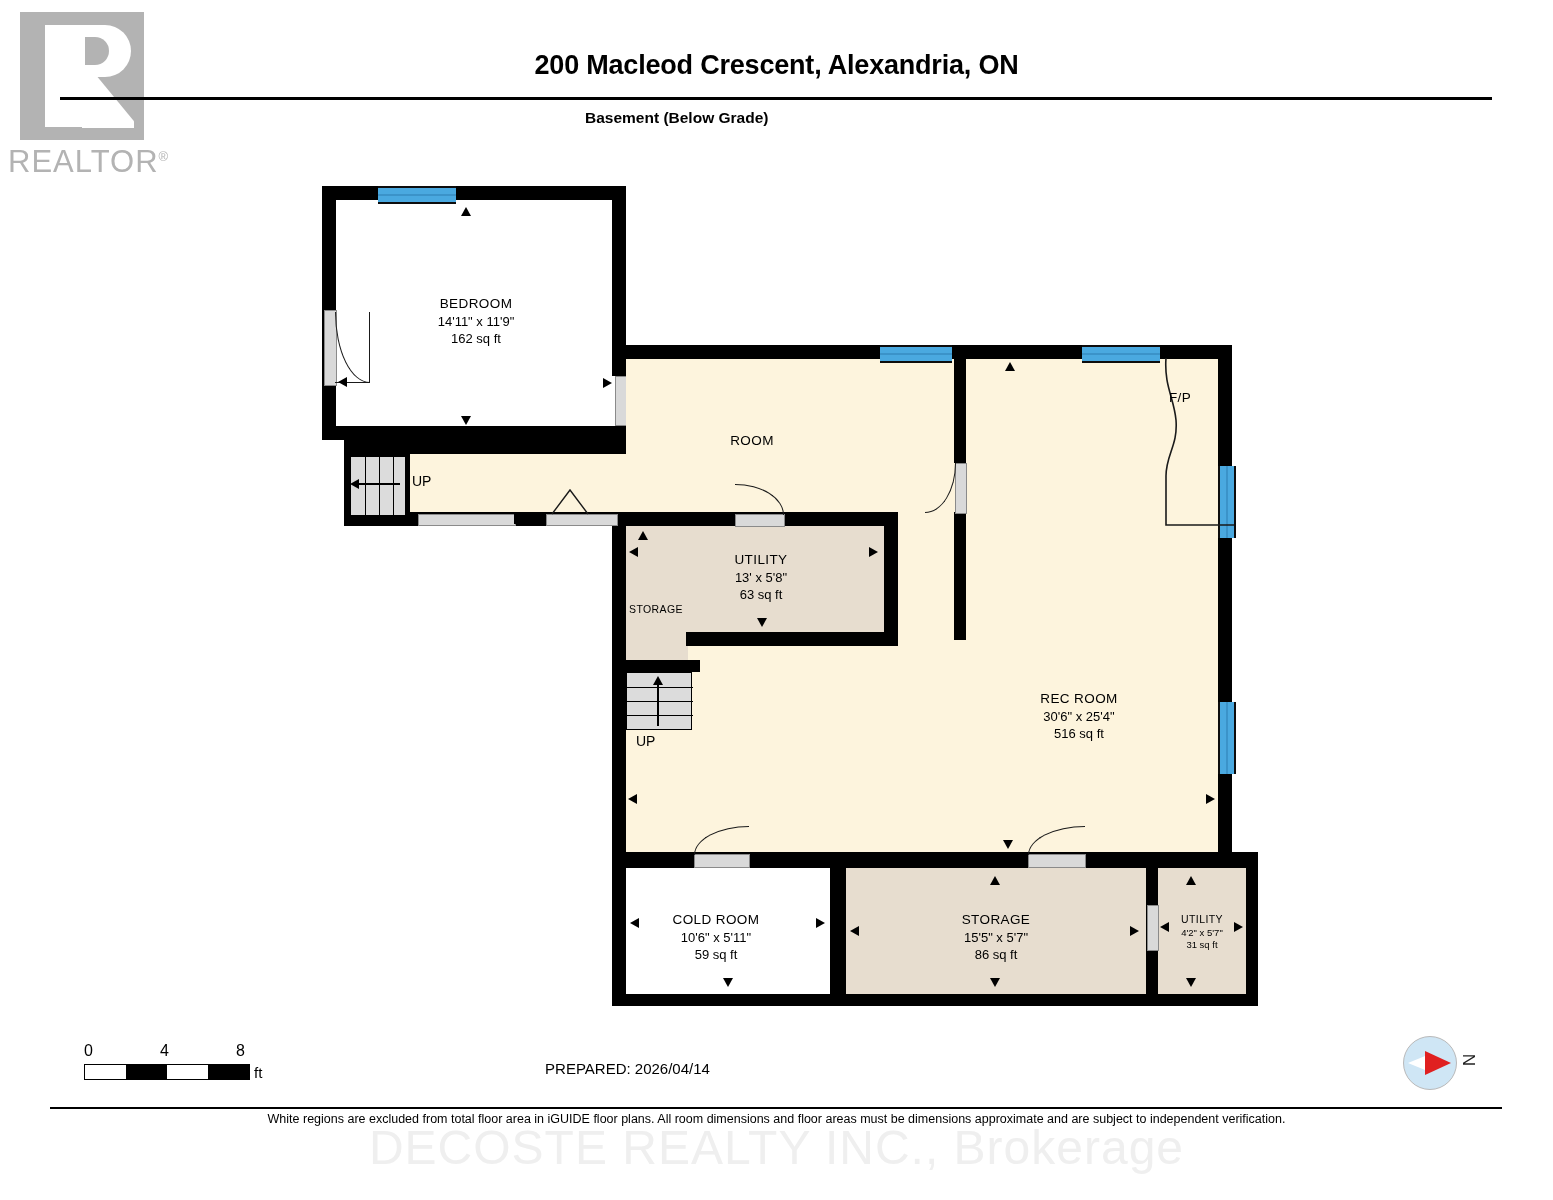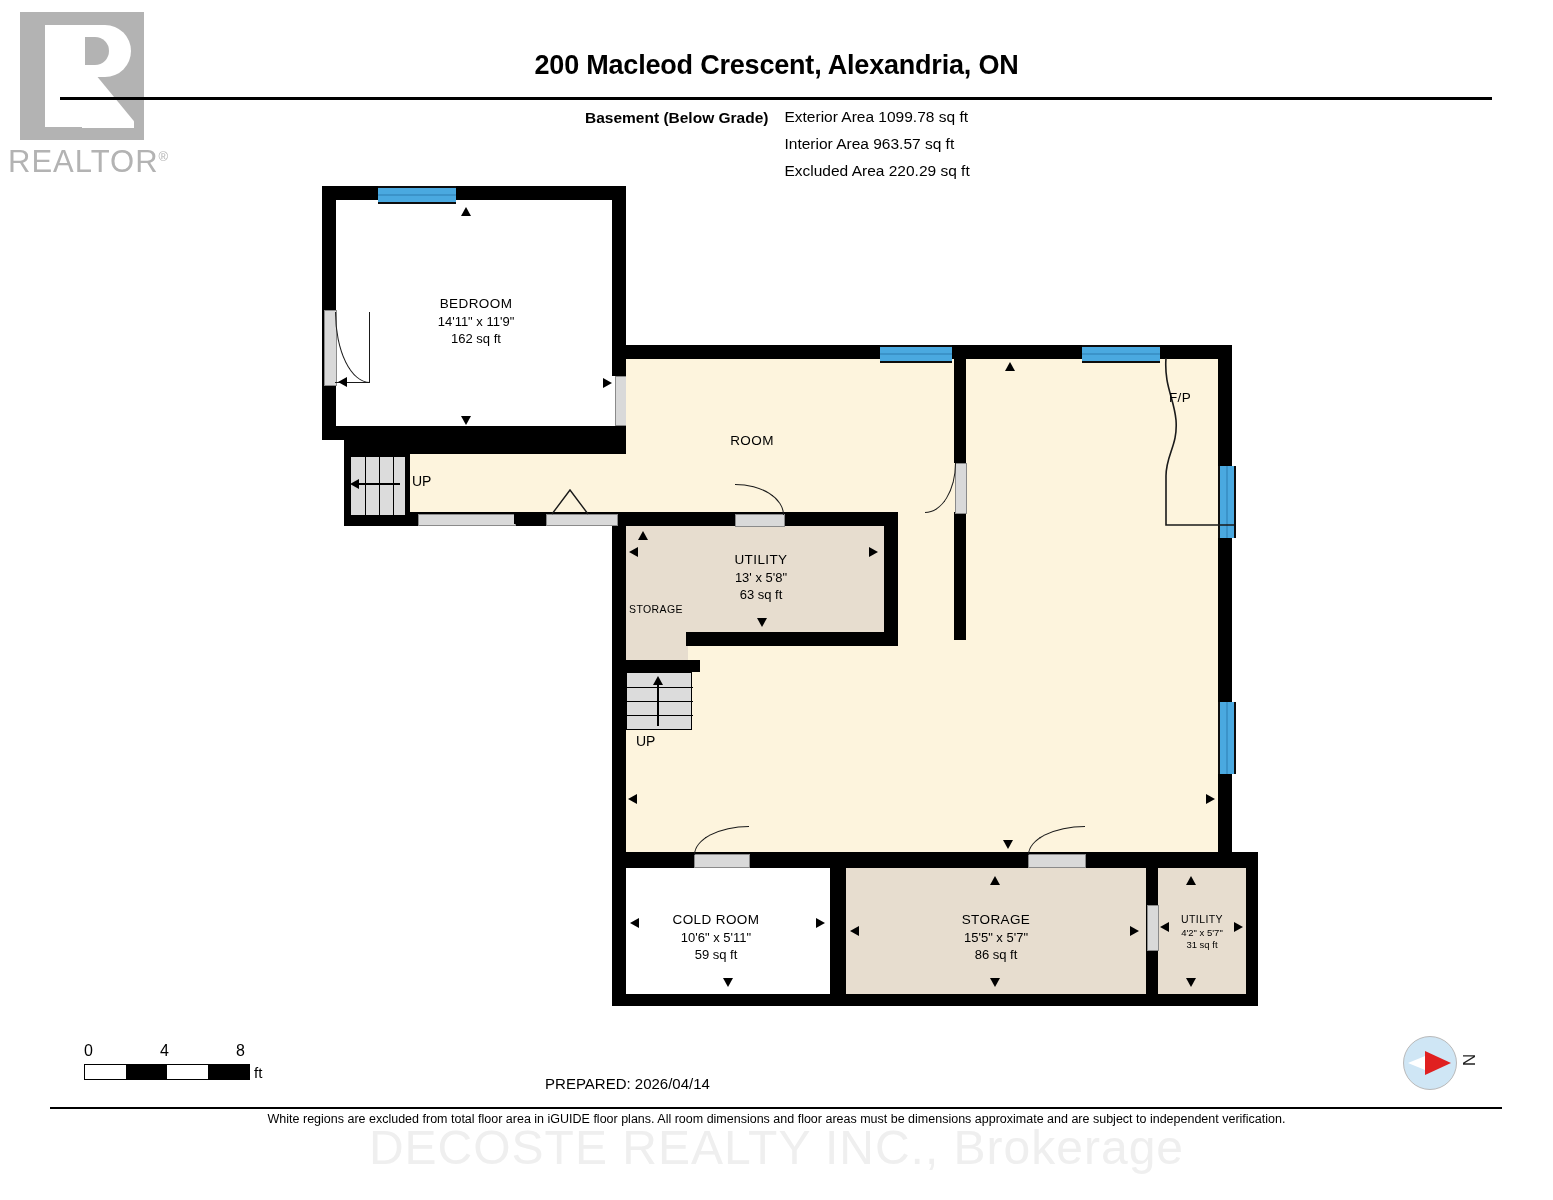--- a/index.html
+++ b/index.html
@@ -61,21 +61,21 @@
   .stair-arrow-line{position:absolute;background:#000;}
 
   
   #scalebar{position:absolute;left:84px;top:1064px;width:166px;height:16px;
       border:1.6px solid #000;box-sizing:border-box;display:flex;}
   #scalebar div{height:100%;}
   .sb-w{background:#fff;}
   .sb-b{background:#000;}
   .sb-tick{position:absolute;font-size:16px;}
   #sb-ft{position:absolute;left:254px;top:1064px;font-size:15px;}
-  #prepared{position:absolute;left:0;top:1060px;width:1255px;text-align:center;font-size:15px;margin-top:15px;}
+  #prepared{position:absolute;left:0;top:1060px;width:1255px;text-align:center;font-size:15px;}
   #compass{position:absolute;left:1403px;top:1036px;width:52px;height:52px;border-radius:50%;
       background:#cfe6f5;border:1.6px solid #b9b9b9;}
   #compass-w{position:absolute;left:4px;top:17px;width:0;height:0;
       border-top:9px solid transparent;border-bottom:9px solid transparent;border-right:22px solid #fff;}
   #compass-e{position:absolute;left:21px;top:14px;width:0;height:0;
       border-top:12px solid transparent;border-bottom:12px solid transparent;border-left:26px solid #e02020;}
   #compass-n{position:absolute;left:1462px;top:1050px;font-size:17px;color:#222;
       transform:rotate(90deg);transform-origin:center;}
   #footer-rule{position:absolute;left:50px;top:1107px;width:1452px;height:2px;background:#000;}
   #disclaimer{position:absolute;left:0;top:1112px;width:1553px;text-align:center;font-size:12.5px;}
@@ -94,25 +94,20 @@
     <div id="rl-leg"></div>
   </div>
   <div id="realtor-word"><span>REALTOR</span><span id="realtor-reg">®</span></div>
 </div>
 
 <div id="page-title">200 Macleod Crescent, Alexandria, ON</div>
 <div id="title-rule"></div>
 
 <div id="summary">
   <div id="summary-label">Basement (Below Grade)</div>
-  <div id="summary-lines">
-    <div>Exterior Area 1099.78 sq ft</div>
-    <div>Interior Area 963.57 sq ft</div>
-    <div>Excluded Area 220.29 sq ft</div>
-  </div>
 </div>
 
 <div id="plan">
 
   <div class="room fill-white" style="left:330px;top:194px;width:288px;height:238px;"></div>
 
   <div class="wall" style="left:322px;top:186px;width:304px;height:14px;"></div>
   <div class="wall" style="left:322px;top:186px;width:14px;height:254px;"></div>
   <div class="wall" style="left:612px;top:186px;width:14px;height:190px;"></div>
   <div class="wall" style="left:322px;top:426px;width:304px;height:14px;"></div>
@@ -168,20 +163,25 @@
     <path d="M6,0 C4,28 14,40 16,62 C18,88 6,96 6,118 L6,167 L74,167" fill="none" stroke="#1a1a1a" stroke-width="1.6"></path>
   </svg>
   <div class="label" style="left:1140px;top:389px;width:80px;">
     <div class="rname">F/P</div>
   </div>
 
   <div class="label" style="left:702px;top:432px;width:100px;">
     <div class="rname">ROOM</div>
   </div>
 
+  <div class="label" style="left:996px;top:690px;width:166px;">
+    <div class="rname">REC ROOM</div>
+    <div class="rdim">30'6" x 25'4"</div>
+    <div class="rarea">516 sq ft</div>
+  </div>
 
   <div class="arrow ar-up" style="left:1005px;top:362px;"></div>
   <div class="arrow ar-lf" style="left:628px;top:794px;"></div>
   <div class="arrow ar-rt" style="left:1206px;top:794px;"></div>
   <div class="arrow ar-dn" style="left:1003px;top:840px;"></div>
 
   <div class="room fill-beige" style="left:626px;top:524px;width:258px;height:110px;"></div>
   <div class="room fill-beige" style="left:626px;top:524px;width:62px;height:140px;"></div>
   <div class="wall" style="left:612px;top:512px;width:286px;height:14px;"></div>
   <div class="wall" style="left:884px;top:512px;width:14px;height:134px;"></div>

